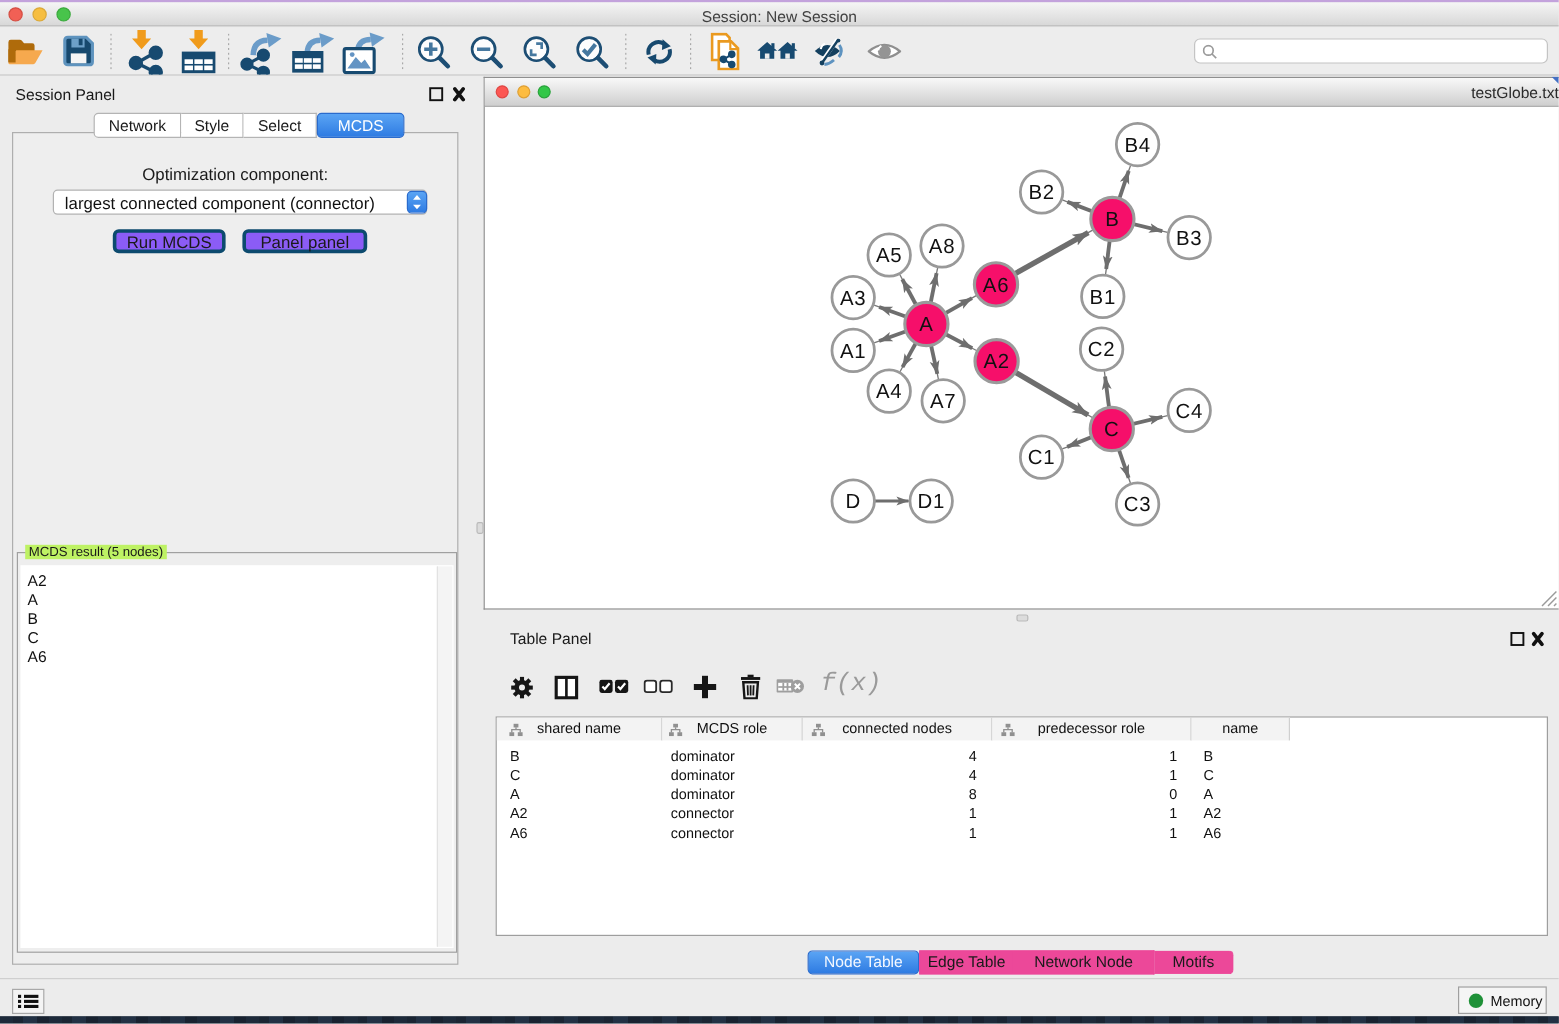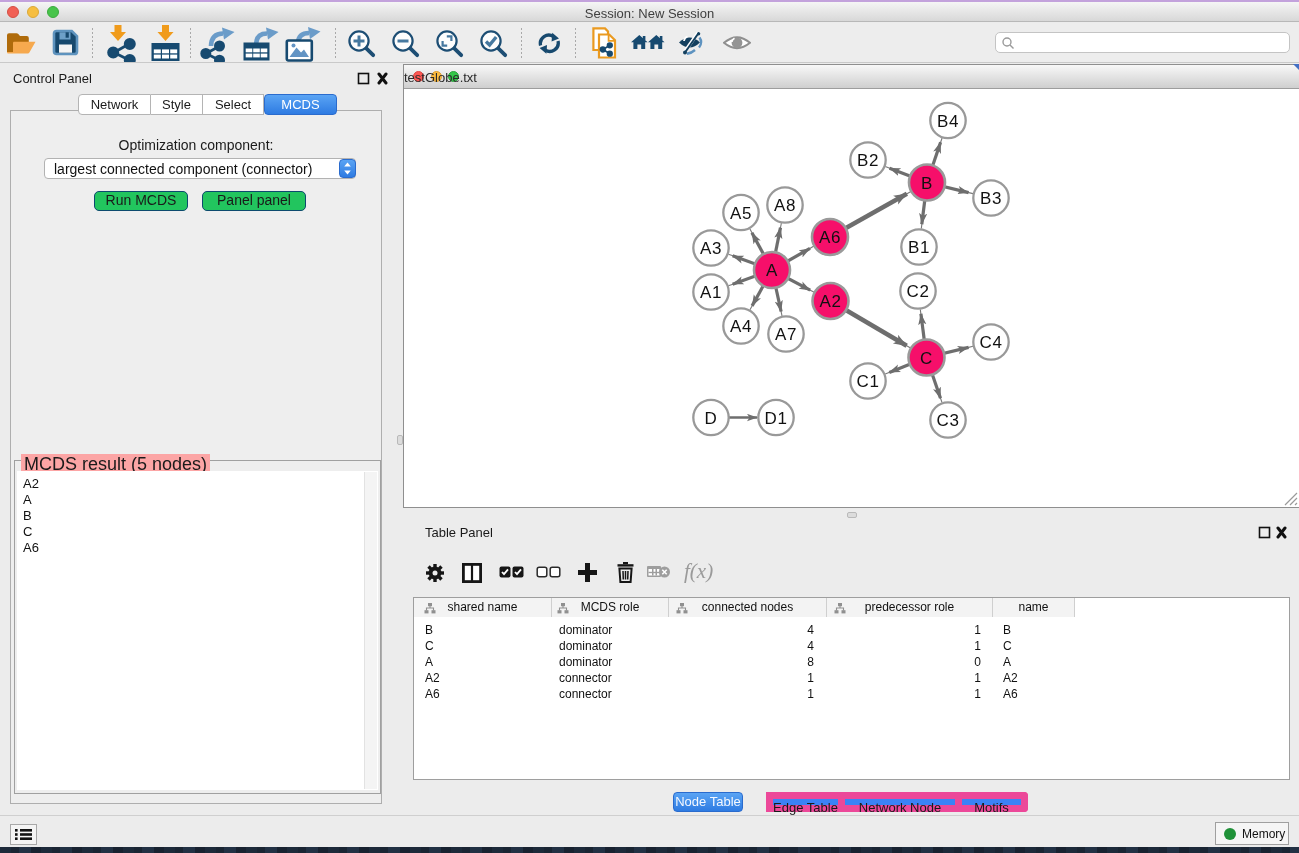--- a/index.html
+++ b/index.html
@@ -13,37 +13,37 @@
 .tsep{top:28px;width:1px;height:30px;background-image:linear-gradient(#a9a9a9 2px,transparent 2px);background-size:1px 4px}
 #search{left:995px;top:32px;width:295px;height:21px;background:#fff;border:1px solid #c4c4c4;border-radius:5px}
 
 #cp-title{left:13px;top:71px;font-size:13px;color:#1a1a1a}
 #cp-box{left:10px;top:110px;width:372px;height:694px;background:#eeeeee;border:1px solid #aeaeae}
 .tab{top:94px;height:21px;background:#fff;border:1px solid #b4b4b4;font-size:13px;color:#1a1a1a;text-align:center;line-height:19px}
 #tab-mcds{background:linear-gradient(#5aa4f4,#2e7be2);color:#fff;border:1px solid #2a6bcd;border-radius:4px}
 #optlabel{left:10px;top:137px;width:372px;text-align:center;font-size:14px;color:#1a1a1a}
 #dropdown{left:44px;top:158px;width:312px;height:21px;background:#fff;border:1px solid #b2b2b2;border-radius:4px;font-size:14px;color:#111;padding:1px 0 0 9px;line-height:18px}
 #dd-step{left:339px;top:159px;width:17px;height:19px;background:linear-gradient(#5aa4f4,#2e7be2);border-radius:4px;border:1px solid #2a6bcd}
-.btn{top:191px;height:20px;background:#22c55e;border:1px solid #0c4a6e;border-radius:5px;font-size:14px;color:#1a1a1a;text-align:center;line-height:17px}
+.btn{top:191px;height:20px;background:#8b5cf6;border:3px solid #0c4a6e;border-radius:5px;font-size:14px;color:#1a1a1a;text-align:center;line-height:17px}
 #fieldset{left:14px;top:460px;width:367px;height:334px;border:1px solid #a0a0a0}
-#fs-label{left:21px;top:454px;background:#fca5a5;font-size:18px;color:#1a1a1a;padding:0 3px}
+#fs-label{left:21px;top:454px;background:#bef264;font-size:11px;color:#1a1a1a;padding:0 3px}
 #mcds-list{left:17px;top:471px;width:361px;height:319px;background:#fff;font-size:13px;color:#111;line-height:16px;padding:5px 0 0 6px}
 #mcds-scroll{left:364px;top:472px;width:13px;height:317px;background:#f4f4f4;border-left:1px solid #e2e2e2}
 
 #netwin{left:403px;top:64px;width:896px;height:444px;background:#fff;border:1px solid #8f8f8f;border-right:none}
 #nettitle{left:404px;top:65px;width:895px;height:24px;background:linear-gradient(#f8f8f8,#cfcfcf);border-bottom:1px solid #9d9d9d}
-#nettext{left:404px;top:70px;width:895px;text-align:left;font-size:13px;color:#2a2a2a}
+#nettext{left:404px;top:70px;width:895px;text-align:right;font-size:13px;color:#2a2a2a}
 .ntl{border-radius:50%;width:11px;height:11px;top:71px}
 
 #tp-title{left:425px;top:525px;font-size:13px;color:#1a1a1a}
 #tablebox{left:413px;top:597px;width:877px;height:183px;background:#fff;border:1px solid #9e9e9e}
 .th{top:598px;height:19px;background:#f3f3f3;border-right:1px solid #cfcfcf;font-size:12px;color:#111;text-align:center;line-height:19px}
 .hdricon{top:603px}
 .row{font-size:12px;color:#111;height:16px;line-height:16px}
-.btab{top:792px;height:20px;background:#3b82f6;border:7px solid #ec4899;font-size:13px;color:#1a1a1a;text-align:center;line-height:18px}
+.btab{top:792px;height:20px;background:#ec4899;border:1px solid #ec4899;font-size:13px;color:#1a1a1a;text-align:center;line-height:18px}
 #btab-node{background:linear-gradient(#5aa4f4,#2e7be2);color:#f4f8ff;border:1px solid #2a6bcd;border-radius:4px}
 
 #statusline{left:0;top:815px;width:1299px;height:1px;background:#cfcfcf}
 #listbtn{left:10px;top:824px;width:27px;height:21px;background:#f4f4f4;border:1px solid #a8a8a8}
 #membtn{left:1215px;top:822px;width:74px;height:23px;background:#f5f5f5;border:1px solid #9f9f9f;font-size:12px;color:#111}
 #darkstrip{left:0;top:847px;width:1299px;height:6px;background:repeating-linear-gradient(90deg,#1d2a3a 0 11px,#1a2533 11px 19px,#223144 19px 31px,#182230 31px 41px),#1b2838}
 .nl{font-family:"Liberation Sans",sans-serif;font-size:17px;fill:#111;text-anchor:middle;letter-spacing:0.6px}
 </style></head>
 <body>
 <div class="abs" id="topstrip"></div>
@@ -189,21 +189,21 @@
 <circle cx="20.7" cy="1.8" r="1.6" fill="#14405f"></circle>
 <path d="M21.5,5.5 Q25,10.5 21,15.5" fill="none" stroke="#5e93c0" stroke-width="2.4"></path>
 <path d="M17,18 Q13,21.5 9,21.8" fill="none" stroke="#5e93c0" stroke-width="2.4"></path>
 </svg>
 <svg class="abs" style="left:723px;top:34px" width="28" height="18">
 <path d="M1,8.8 Q14,-2 27,8.8 Q14,19.5 1,8.8 Z" fill="#fff" stroke="#8f8f8f" stroke-width="2"></path>
 <circle cx="14" cy="8.8" r="5.4" fill="#949494"></circle>
 <path d="M11.5,4.2 A5,5 0 0 0 8.8,8" fill="none" stroke="#fff" stroke-width="1.7"></path>
 </svg>
 
-<div class="abs" id="cp-title">Control Panel</div>
+<div class="abs" id="cp-title">Session Panel</div>
 <svg class="abs" style="left:357px;top:72px" width="32" height="13">
     <rect x="1.5" y="1.5" width="10" height="10" fill="none" stroke="#111" stroke-width="1.6"></rect>
     <path d="M22,2 L29,11 M29,2 L22,11" stroke="#111" stroke-width="3" stroke-linecap="round"></path>
   </svg>
 <div class="abs" id="cp-box"></div>
 <div class="abs tab" style="left:78px;width:73px;border-radius:4px 0 0 4px">Network</div>
 <div class="abs tab" style="left:151px;width:52px;border-left:none">Style</div>
 <div class="abs tab" style="left:203px;width:61px;border-left:none">Select</div>
 <div class="abs tab" id="tab-mcds" style="left:264px;width:73px">MCDS</div>
 <div class="abs" id="optlabel">Optimization component:</div>
@@ -376,21 +376,21 @@
       <rect x="0" y="1" width="14" height="11" rx="1"></rect>
       <rect x="1.5" y="4" width="11" height="6.5" fill="#fff"></rect>
       <rect x="1.5" y="4" width="11" height="6.5" fill="none" stroke="#9e9e9e" stroke-width="0"></rect>
       <rect x="5" y="4" width="1.5" height="6.5"></rect>
       <rect x="8.5" y="4" width="1.5" height="6.5"></rect>
       <rect x="1.5" y="6.8" width="11" height="1.4"></rect>
       <circle cx="17.5" cy="7" r="5.5"></circle>
     </g>
 <path d="M15.3,4.8 L19.7,9.2 M19.7,4.8 L15.3,9.2" stroke="#fff" stroke-width="1.6"></path>
 </svg>
-<div class="abs" style="left:684px;top:559px;font-family:Liberation Serif, serif;font-style:italic;font-size:21px;color:#9a9a9a">f(x)</div>
+<div class="abs" style="left:684px;top:559px;font-family:Liberation Mono, monospace;font-style:italic;font-size:21px;color:#9a9a9a">f(x)</div>
 <div class="abs" id="tablebox"></div>
 <div class="abs th" style="left:414px;width:138px">shared name</div>
 <div class="abs th" style="left:552px;width:117px">MCDS role</div>
 <div class="abs th" style="left:669px;width:158px">connected nodes</div>
 <div class="abs th" style="left:827px;width:166px">predecessor role</div>
 <div class="abs th" style="left:993px;width:82px">name</div>
 <svg class="abs hdricon" style="left:424px" width="12" height="11">
     <g fill="#909090">
       <rect x="4" y="0" width="4" height="3.2"></rect>
       <rect x="0.5" y="7.2" width="4" height="3.2"></rect>
@@ -450,21 +450,21 @@
     <span class="abs" style="right:318px">1</span>
     <span class="abs" style="left:1003px">A2</span>
   </div>
 <div class="abs row" style="left:0;top:686px;width:1299px">
     <span class="abs" style="left:425px">A6</span>
     <span class="abs" style="left:559px">connector</span>
     <span class="abs" style="right:485px">1</span>
     <span class="abs" style="right:318px">1</span>
     <span class="abs" style="left:1003px">A6</span>
   </div>
-<div class="abs btab" id="btab-node" style="left:673px;width:70px">Node Table</div>
+<div class="abs btab" id="btab-node" style="left:673px;width:93px">Node Table</div>
 <div class="abs btab" style="left:766px;width:79px;border-radius:0">Edge Table</div>
 <div class="abs btab" style="left:845px;width:117px;border-left:none;border-radius:0">Network Node</div>
 <div class="abs btab" style="left:962px;width:66px;border-left:none;border-radius:0 4px 4px 0">Motifs</div>
 
 <div class="abs" id="statusline"></div>
 <div class="abs" id="listbtn"></div>
 <svg class="abs" style="left:15px;top:828px" width="18" height="13">
     <g fill="#111">
       <rect x="0" y="1" width="2.6" height="2.6"></rect>
       <rect x="5" y="1" width="12" height="2.6"></rect>

